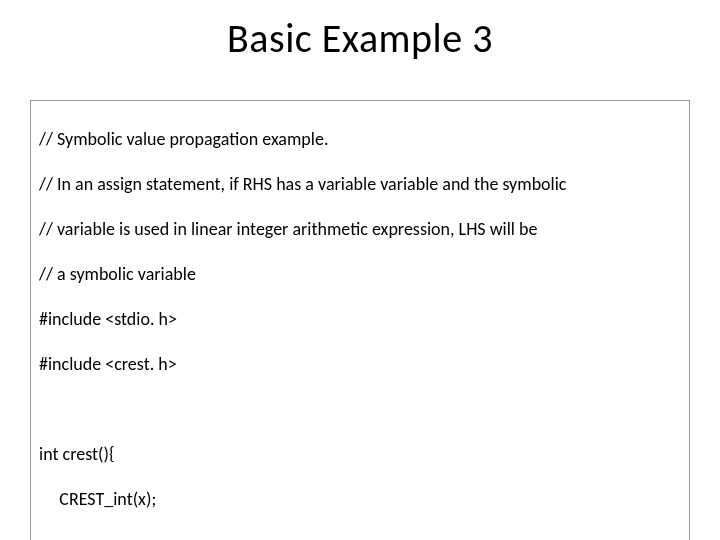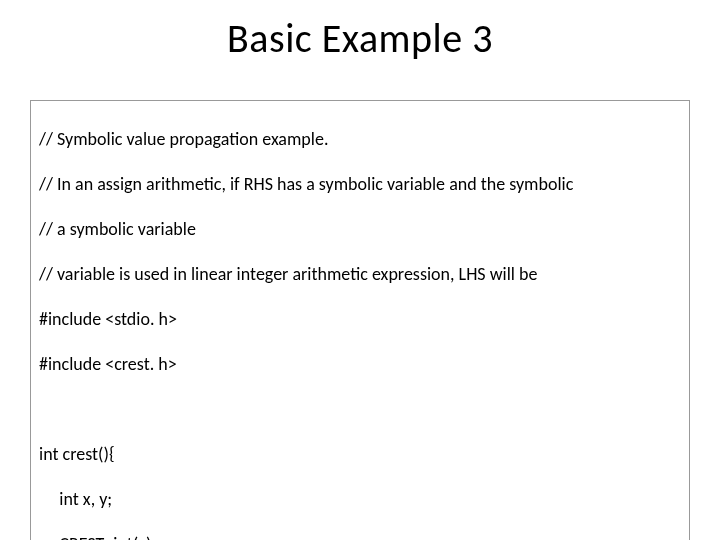--- a/index.html
+++ b/index.html
@@ -46,28 +46,27 @@
     padding: 0;
   }
 </style>
 </head>
 <body>
 
 <div class="slide">
   <div class="title">Basic Example 3</div>
   <div class="code-box">
 <span>// Symbolic value propagation example.</span>
-<span>// In an assign arithmetic, if RHS has a symbolic variable and the symbolic</span>
+<span>// In an assign statement, if RHS has a variable variable and the symbolic</span>
+<span>// variable is used in linear integer arithmetic expression, LHS will be</span>
 <span>// a symbolic variable</span>
-<span>// variable is used in linear integer arithmetic expression, LHS will be</span>
 <span>#include &lt;stdio. h&gt;</span>
 <span>#include &lt;crest. h&gt;</span>
 <span> </span>
 <span>int crest(){</span>
-<span>     int x, y;</span>
 <span>     CREST_int(x);</span>
 
 
 
 
 
 
 
   </div>
 </div>

